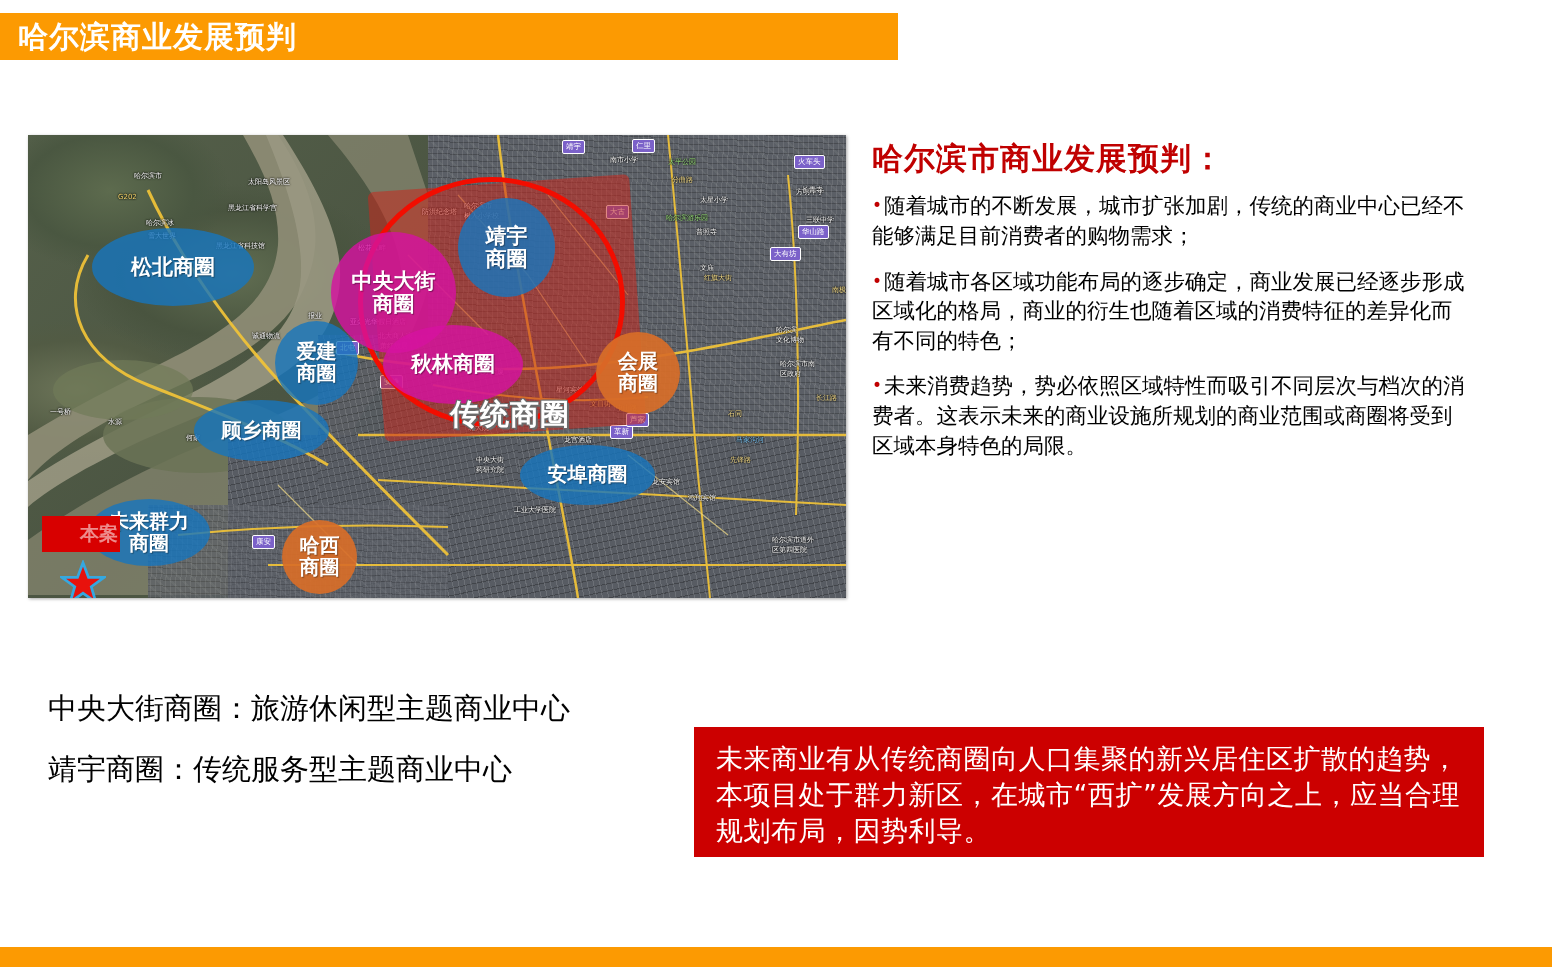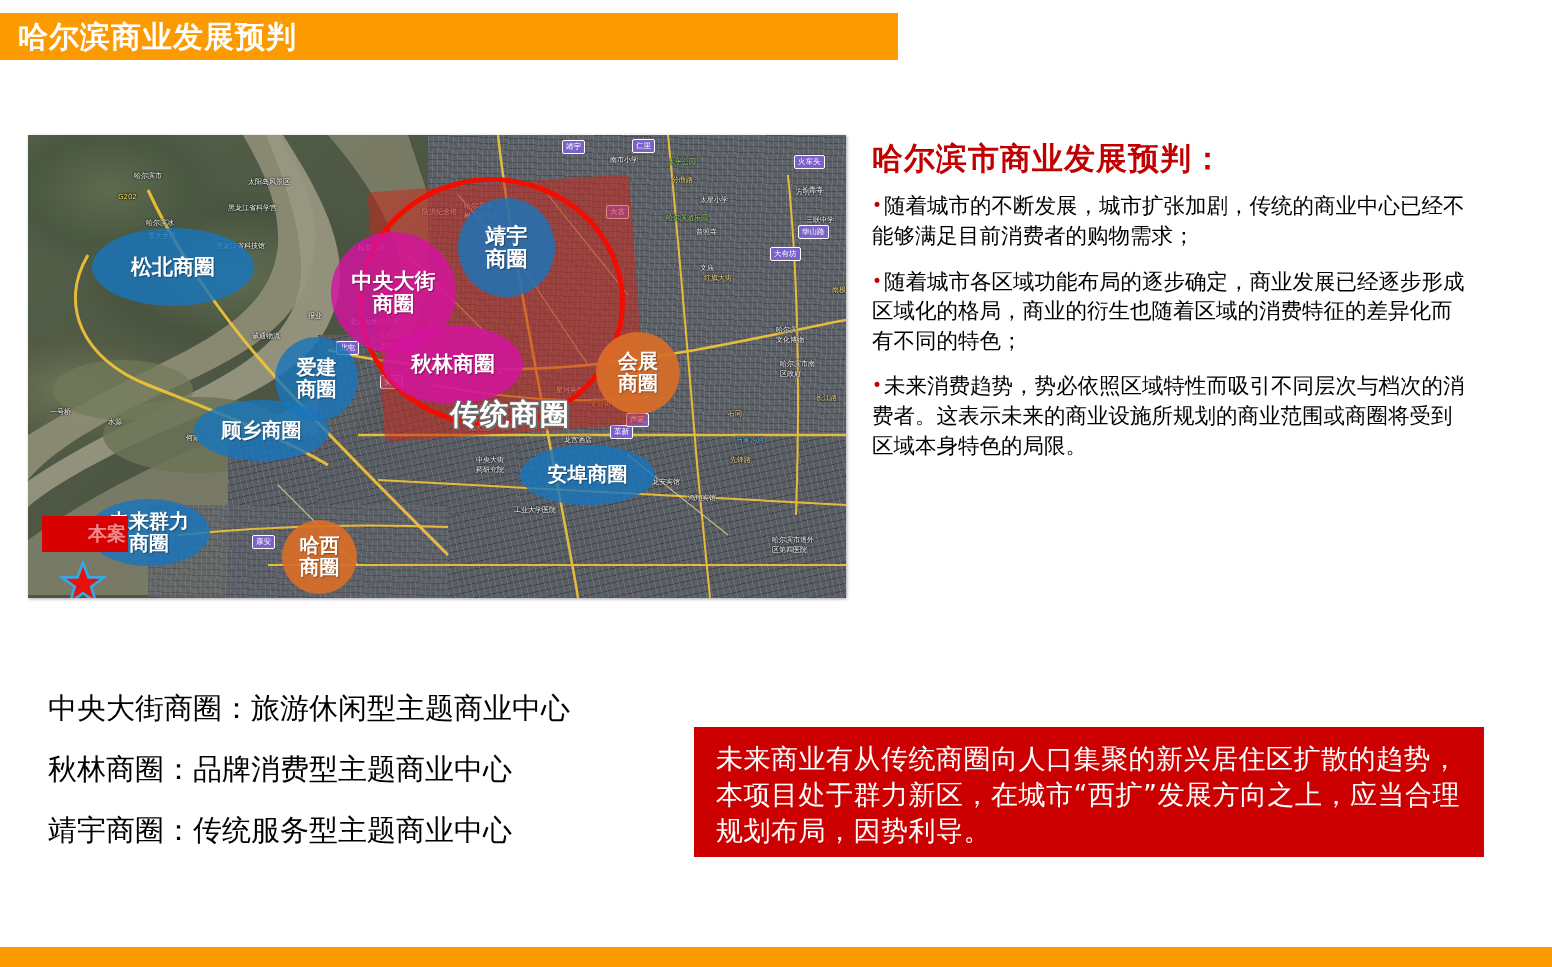--- a/index.html
+++ b/index.html
@@ -94,21 +94,21 @@
     color:#ffffff;font-weight:bold;
     border-radius:50%;
     line-height:1.08;
     text-shadow:1px 1px 1px rgba(0,0,0,.35);
   }
   .bubble-blue{background:rgba(22,118,190,.80);}
   .bubble-pink{background:rgba(214,18,160,.82);}
   .bubble-orange{background:rgba(216,110,40,.92);}
   
   #benan-tag{
-    position:absolute;left:14px;top:381px;width:86px;height:36px;
+    position:absolute;left:14px;top:381px;width:78px;height:36px;
     background:#D80000;
     display:flex;align-items:center;justify-content:flex-end;
   }
   #benan-label{
     color:rgba(255,255,255,.55);
     font-size:19px;font-weight:bold;
     margin-right:2px;white-space:nowrap;
   }
   #site-star{position:absolute;left:32px;top:425px;width:46px;height:46px;}
   
@@ -288,21 +288,21 @@
 
   <div class="bubble bubble-blue" style="left:430px;top:63px;width:97px;height:99px;font-size:21px;">
     <span style="white-space:pre-line">靖宇
 商圈</span>
   </div>
 
   <div class="bubble bubble-pink" style="left:355px;top:190px;width:140px;height:79px;font-size:21px;">
     <span>秋林商圈</span>
   </div>
 
-  <div class="bubble bubble-blue" style="left:247px;top:202px;width:83px;height:84px;font-size:20px;">
+  <div class="bubble bubble-blue" style="left:247px;top:186px;width:83px;height:84px;font-size:20px;">
     <span style="white-space:pre-line">爱建
 商圈</span>
   </div>
 
   <div class="bubble bubble-blue" style="left:166px;top:265px;width:135px;height:61px;font-size:20px;">
     <span>顾乡商圈</span>
   </div>
 
   <div class="bubble bubble-orange" style="left:568px;top:197px;width:84px;height:82px;font-size:20px;">
     <span style="white-space:pre-line">会展
@@ -342,21 +342,20 @@
   <p class="bullet-para">
     <span class="bullet-dot">•</span><span>随着城市各区域功能布局的逐步确定，商业发展已经逐步形成区域化的格局，商业的衍生也随着区域的消费特征的差异化而有不同的特色；</span>
   </p>
   <p class="bullet-para">
     <span class="bullet-dot">•</span><span>未来消费趋势，势必依照区域特性而吸引不同层次与档次的消费者。这表示未来的商业设施所规划的商业范围或商圈将受到区域本身特色的局限。</span>
   </p>
 </div>
 
 <div id="bottom-list">
   <div class="list-line">中央大街商圈：旅游休闲型主题商业中心</div>
-  <div class="list-line">秋林商圈：品牌消费型主题商业中心</div>
   <div class="list-line">靖宇商圈：传统服务型主题商业中心</div>
 </div>
 
 <div id="red-box">
   <div id="red-box-text">未来商业有从传统商圈向人口集聚的新兴居住区扩散的趋势，本项目处于群力新区，在城市“西扩”发展方向之上，应当合理规划布局，因势利导。</div>
 </div>
 
 <div id="footer-bar"></div>
 
 </body></html>

